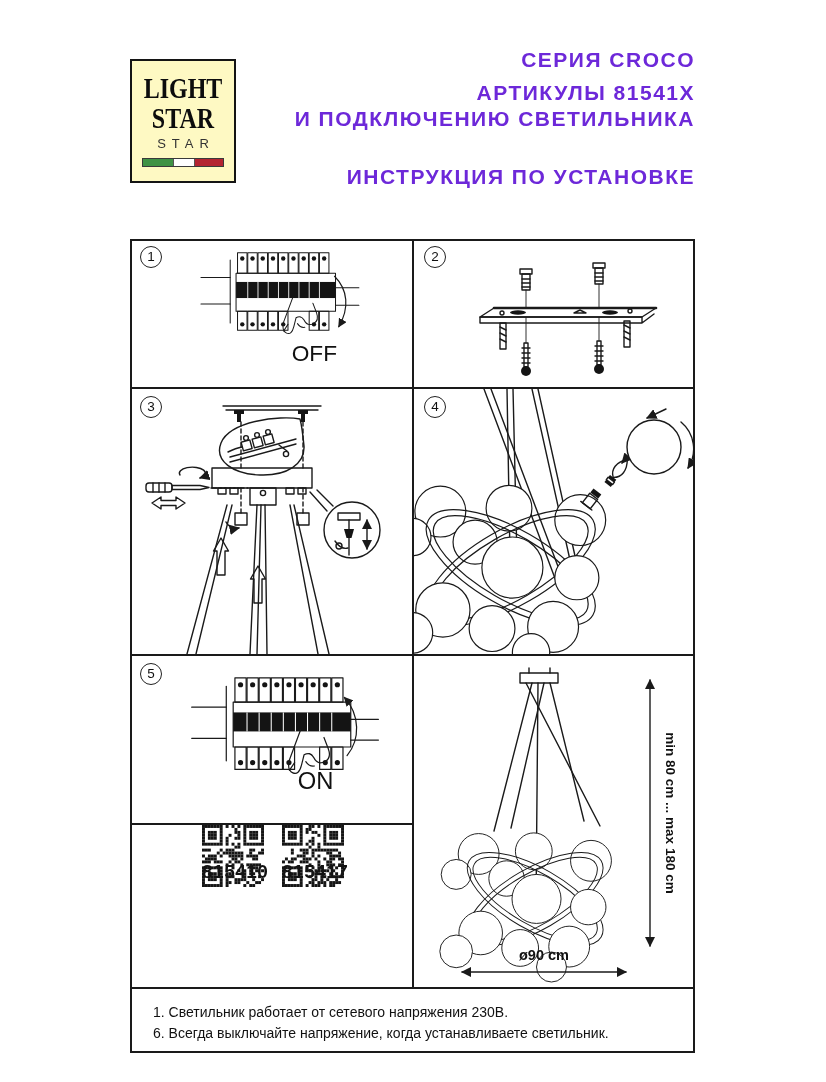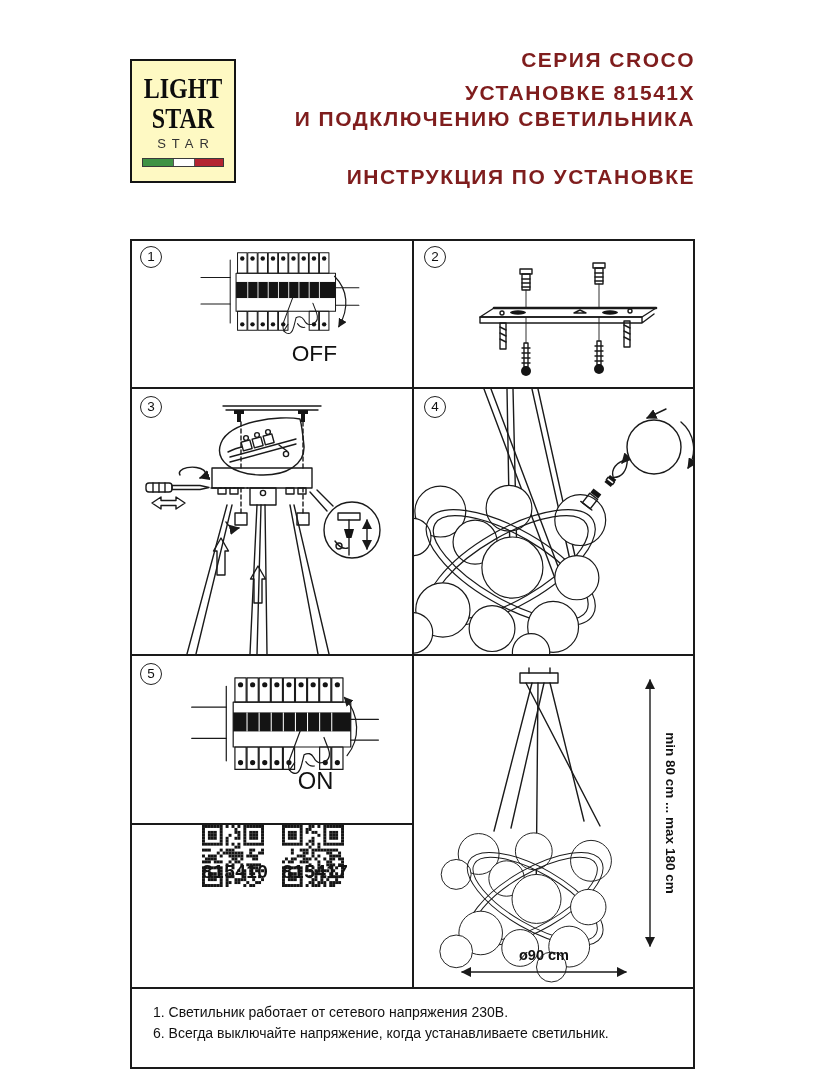--- a/index.html
+++ b/index.html
@@ -14,31 +14,31 @@
   .logo-word{font-family:"Liberation Serif",serif;font-weight:700;font-size:30px;line-height:30px;
              color:#0d0d0d;transform:scaleX(0.8);transform-origin:50% 50%;letter-spacing:0;}
   .logo-group{margin-top:3px;font-size:13px;letter-spacing:6px;text-indent:6px;color:#333;}
   .logo-flag{margin:7px auto 0;width:82px;height:9px;border:1px solid #3a3a3a;display:flex;}
   .logo-flag span{height:100%;}
   .fl-g{width:38%;}
   .fl-w{width:27%;border-left:1px solid #555;border-right:1px solid #555;background:#fff;}
   .fl-r{width:35%;}
 
   
-  .header{top:49px;right:131px;text-align:right;font-weight:bold;color:#7f1d1d;letter-spacing:1.5px;}
+  .header{top:49px;right:131px;text-align:right;font-weight:bold;color:#6d28d9;letter-spacing:1.5px;}
   .hdr-line{font-size:21px;line-height:21px;}
   .hdr-series{margin-bottom:12px;}
   .hdr-title1{margin-top:37px;}
   .hdr-title2{margin-top:5px;}
 
   
   .tframe{left:130px;top:239px;width:565px;height:750px;border:2px solid #1a1a1a;}
   .vline{left:412px;top:239px;width:2px;height:750px;background:#1a1a1a;}
   .hline{left:130px;height:2px;background:#1a1a1a;}
-  .footer-box{left:130px;top:989px;width:565px;height:80px;border:2px solid #1a1a1a;border-top:0;
+  .footer-box{left:130px;top:989px;width:565px;height:64px;border:2px solid #1a1a1a;border-top:0;
               padding:13px 0 0 21px;font-size:14px;line-height:21px;color:#111;}
 
   .panel{position:absolute;}
   .badge{position:absolute;left:10px;top:7px;width:22px;height:22px;border:1.4px solid #222;
          border-radius:50%;font-size:13.5px;line-height:20px;text-align:center;color:#111;background:#fff;}
   .panel svg{position:absolute;left:0;top:0;}
 
   .qr-label{position:absolute;top:36px;width:62px;text-align:center;font-size:19px;font-weight:bold;
             letter-spacing:0.5px;color:#111;}
   .qr-svg{position:absolute;top:63px;}
@@ -137,21 +137,21 @@
     <div class="logo-group">STAR</div>
     <div class="logo-flag">
       <span class="fl-g" style="background:#3f9245"></span>
         <span class="fl-w"></span>
         <span class="fl-r" style="background:#b32431"></span>
     </div>
   </div>
 
   <div class="abs header">
     <div class="hdr-line hdr-series">СЕРИЯ CROCO</div>
-    <div class="hdr-line">УСТАНОВКЕ 81541X</div>
+    <div class="hdr-line">АРТИКУЛЫ 81541X</div>
     <div class="hdr-line hdr-title2">И ПОДКЛЮЧЕНИЮ СВЕТИЛЬНИКА</div>
     <div class="hdr-line hdr-title1">ИНСТРУКЦИЯ ПО УСТАНОВКЕ</div>
   </div>
 
   <div class="abs tframe"></div>
   <div class="abs vline"></div>
   <div class="abs hline" style="top:387px;width:565px;"></div>
   <div class="abs hline" style="top:654px;width:565px;"></div>
   <div class="abs hline" style="top:823px;width:284px;"></div>
 

